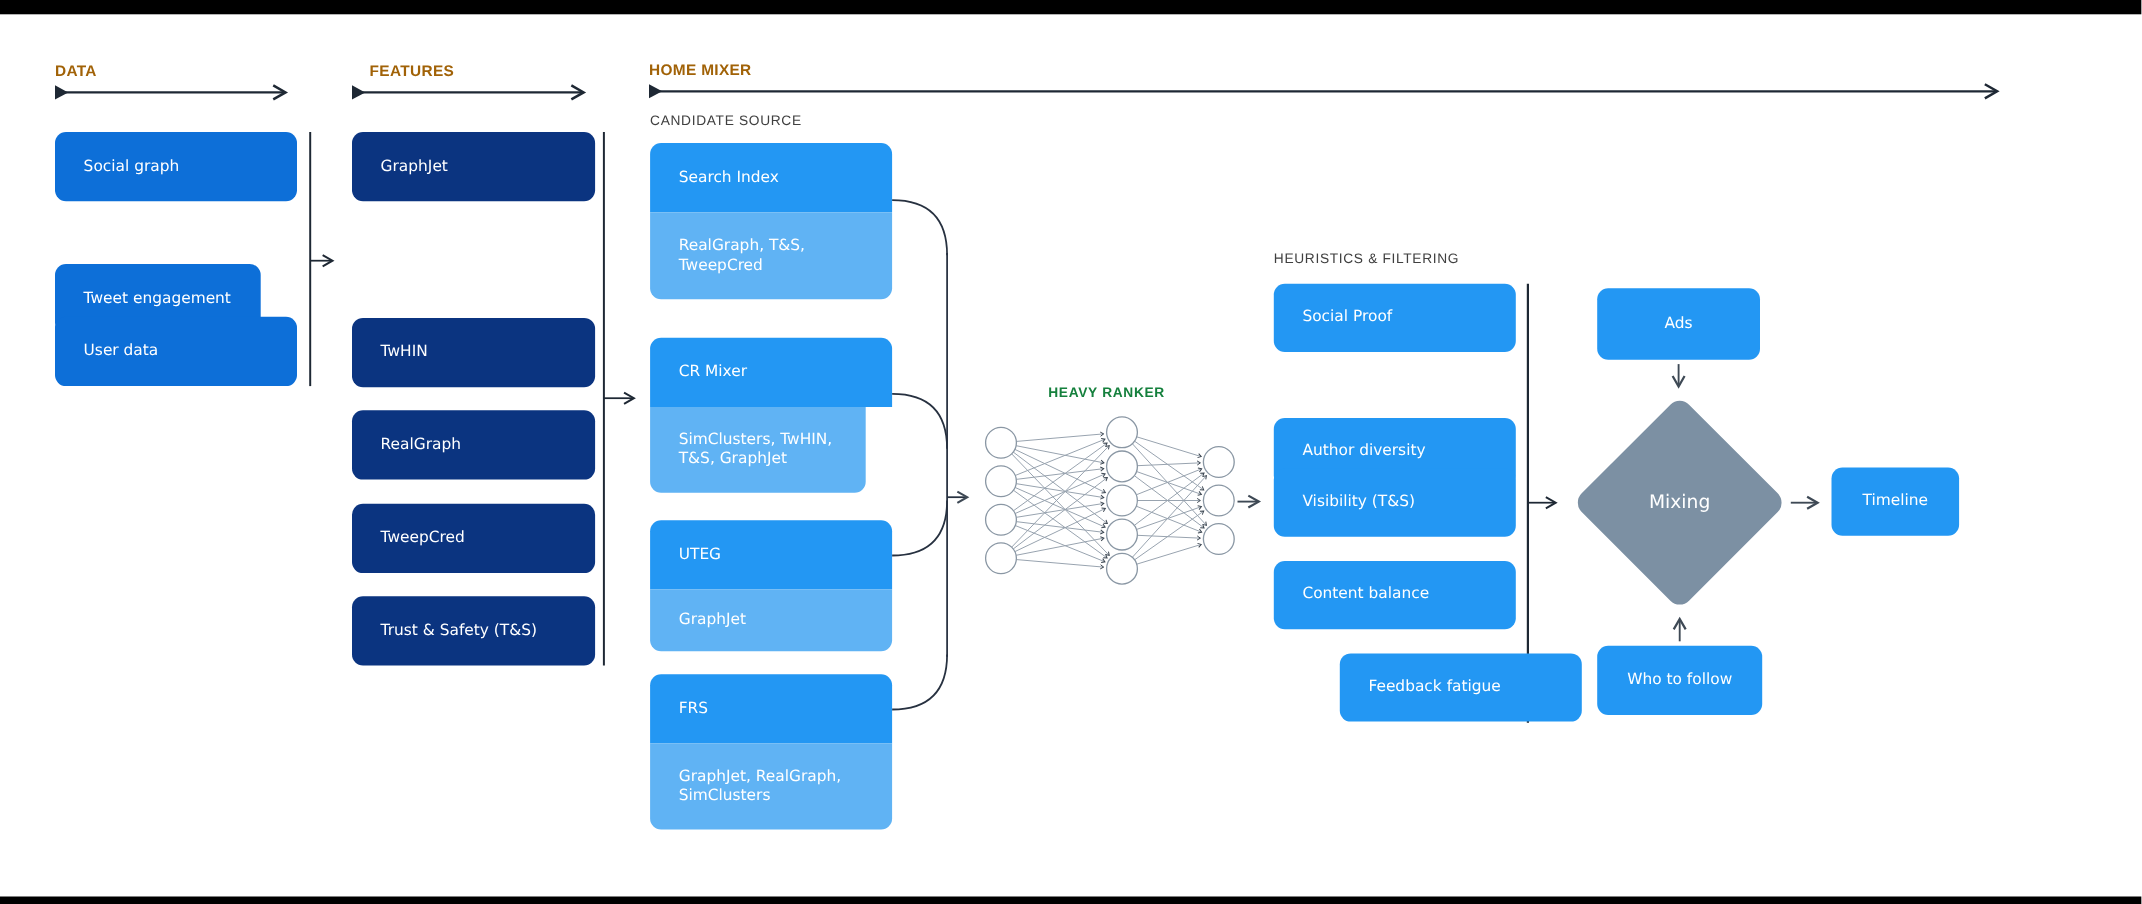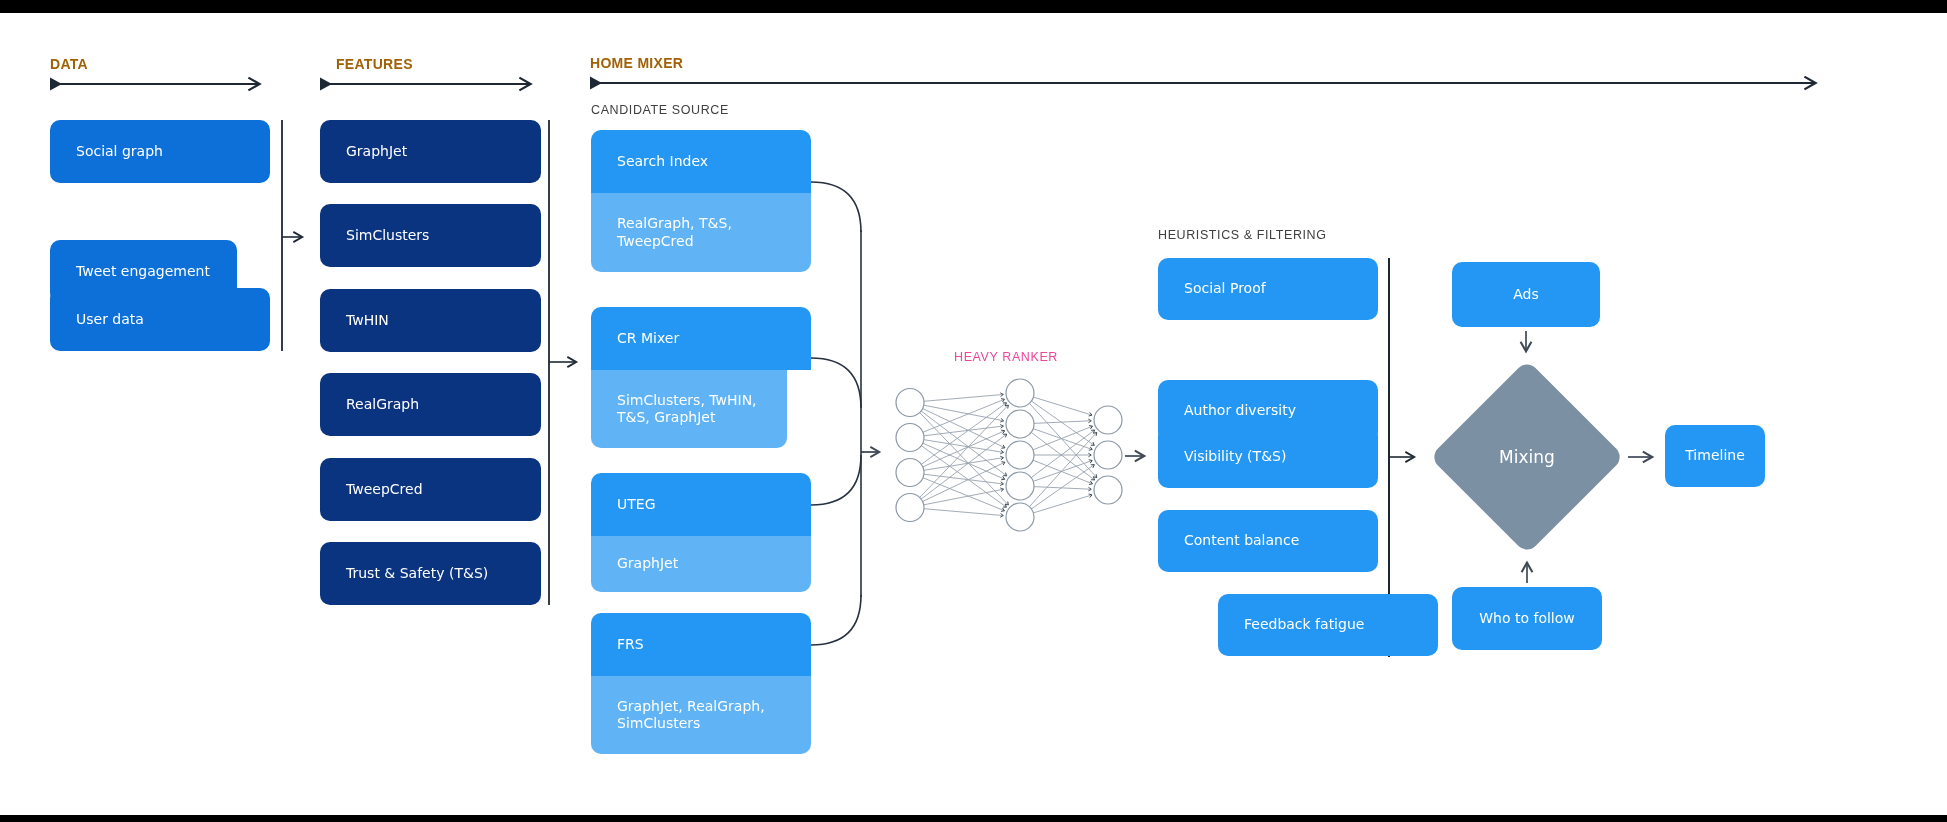--- a/index.html
+++ b/index.html
@@ -4,21 +4,21 @@
 <style>
   html,body{margin:0;padding:0;background:#ffffff;}
   body{font-family:"DejaVu Sans","Liberation Sans",sans-serif;}
   #canvas{position:relative;width:1947px;height:822px;background:#ffffff;overflow:hidden;}
   .bar{position:absolute;left:0;width:1947px;background:#000000;}
   .bar.top{top:0;height:13px;}
   .bar.bottom{top:815px;height:7px;}
 
   .section-label{position:absolute;font-weight:700;font-size:14px;letter-spacing:.3px;color:#a16207;font-family:"Liberation Sans",sans-serif;}
   .sub-label{position:absolute;font-size:12.5px;letter-spacing:.6px;color:#404040;font-family:"Liberation Sans",sans-serif;text-align:right;}
-  .sub-label.dark{color:#ec4899;}
+  .sub-label.dark{color:#15803d;font-weight:bold;}
 
   .box{position:absolute;border-radius:10px;color:#ffffff;font-size:14px;
        display:flex;align-items:center;padding:0 26px;box-sizing:border-box;line-height:1.25;}
   .box.centered{justify-content:center;padding:0 8px;text-align:center;}
   .data-box{background:#0D6FD8;}
   .features-box{background:#0B3480;}
   .mixer-box{background:#2397F3;}
   .mixer-head{background:#2397F3;border-radius:10px 10px 0 0;}
   .mixer-sub{background:#60B3F4;border-radius:0 0 10px 10px;}
 
@@ -138,21 +138,20 @@
 
   <div class="section-label" style="left:50px;top:56px;">DATA</div>
   <div class="section-label" style="left:320px;top:56px;padding-left:16px;">FEATURES</div>
   <div class="section-label" style="left:590px;top:55px;">HOME MIXER</div>
 
   <div class="box data-box" style="left:50px;top:120px;width:220px;height:63px;">Social graph</div>
   <div class="box data-box" style="left:50px;top:204px;width:187px;height:63px;margin-top:36px;">Tweet engagement</div>
   <div class="box data-box" style="left:50px;top:288px;width:220px;height:63px;">User data</div>
 
   <div class="box features-box" style="left:320px;top:120px;width:221px;height:63px;">GraphJet</div>
-  <div class="box features-box" style="left:320px;top:204px;width:221px;height:63px;">SimClusters</div>
   <div class="box features-box" style="left:320px;top:289px;width:221px;height:63px;">TwHIN</div>
   <div class="box features-box" style="left:320px;top:373px;width:221px;height:63px;">RealGraph</div>
   <div class="box features-box" style="left:320px;top:458px;width:221px;height:63px;">TweepCred</div>
   <div class="box features-box" style="left:320px;top:542px;width:221px;height:63px;">Trust &amp; Safety (T&amp;S)</div>
 
   <div class="sub-label" style="left:591px;top:103px;">CANDIDATE SOURCE</div>
 
   <div class="box mixer-head" style="left:591px;top:130px;width:220px;height:63px;">Search Index</div>
   <div class="box mixer-sub" style="left:591px;top:193px;width:220px;height:79px;">RealGraph, T&amp;S, TweepCred</div>
 
@@ -176,15 +175,15 @@
   <div class="box mixer-box" style="left:1218px;top:594px;width:220px;height:62px;">Feedback fatigue</div>
 
   <div class="box mixer-box centered" style="left:1452px;top:262px;width:148px;height:65px;">Ads</div>
 
   <div class="diamond">
     <span>Mixing</span>
   </div>
 
   <div class="box mixer-box centered" style="left:1452px;top:587px;width:150px;height:63px;">Who to follow</div>
 
-  <div class="box mixer-box centered" style="left:1665px;top:425px;width:100px;height:62px;">Timeline</div>
+  <div class="box mixer-box centered" style="left:1665px;top:425px;width:116px;height:62px;">Timeline</div>
 
 </div>
 
 </body></html>

